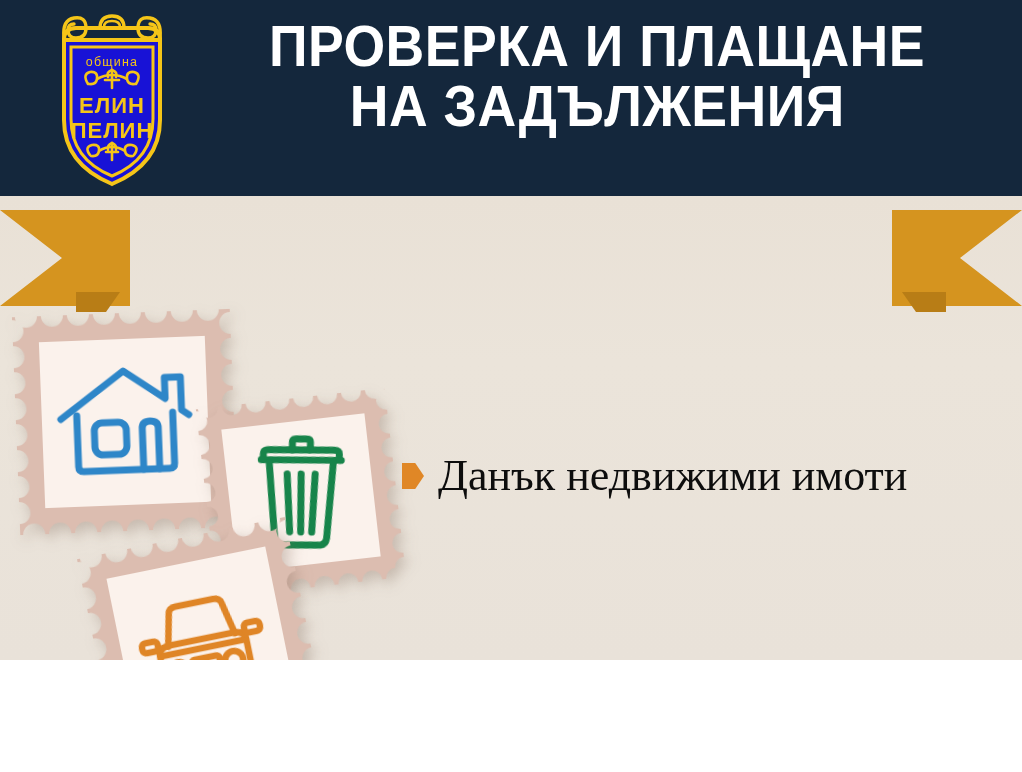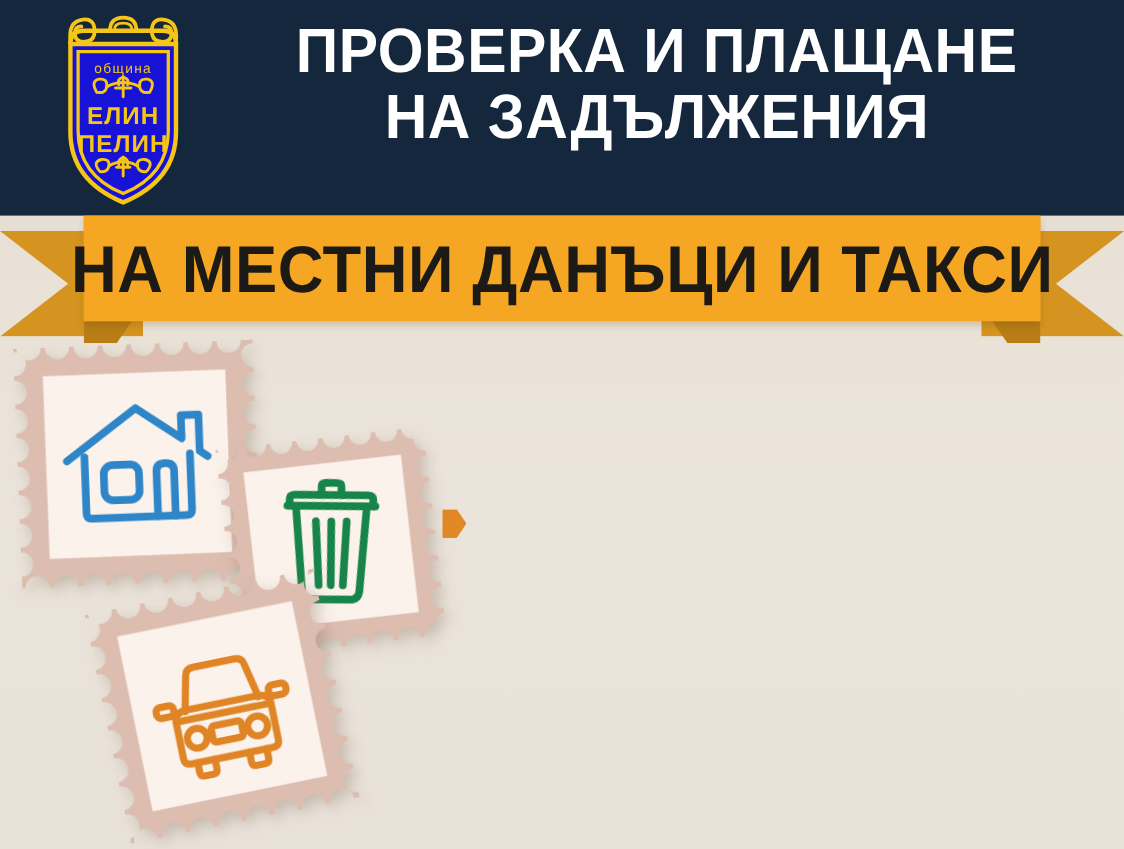--- a/index.html
+++ b/index.html
@@ -8,21 +8,21 @@
     padding: 0;
     background: #ffffff;
   }
   body {
     font-family: "Liberation Sans", sans-serif;
   }
 
   #poster {
     position: relative;
     width: 1022px;
-    height: 772px;
+    height: 660px;
     overflow: hidden;
     background:
       linear-gradient(180deg,
         #cfc6b4 0%,
         #ded5c6 12%,
         #e9e1d6 30%,
         #ebe4da 55%,
         #e9e2d9 100%);
   }
 
@@ -220,23 +220,20 @@
   <div class="header-title">
     <div class="line">ПРОВЕРКА И ПЛАЩАНЕ</div>
     <div class="line">НА ЗАДЪЛЖЕНИЯ</div>
   </div>
 
   <div class="ribbon">
     <div class="ribbon-tail left"></div>
     <div class="ribbon-tail right"></div>
     <div class="ribbon-fold left"></div>
     <div class="ribbon-fold right"></div>
-    <div class="ribbon-main">
-      <span class="ribbon-text">НА МЕСТНИ ДАНЪЦИ И ТАКСИ</span>
-    </div>
   </div>
 
   <div class="stamp" id="stamp-house">
     <svg width="218" height="218" viewBox="0 0 218 218" xmlns="http://www.w3.org/2000/svg">
       <defs>
         <mask id="scallop-mask-1">
           <rect x="0" y="0" width="218" height="218" fill="white"></rect>
           <g fill="black">
             <circle cx="14" cy="0" r="11"></circle>
               <circle cx="40" cy="0" r="11"></circle>
@@ -393,16 +390,17 @@
         <rect x="150" y="96" width="16" height="10" rx="4"></rect>
         <path d="M74 152 L74 161 Q74 165 78 165 L86 165 Q90 165 90 161 L90 152"></path>
         <path d="M122 152 L122 161 Q122 165 126 165 L134 165 Q138 165 138 161 L138 152"></path>
       </g>
     </svg>
   </div>
 
   <div class="bullet-list">
     <div class="bullet-item">
       <span class="bullet-marker"></span>
+      <span class="bullet-label">Данък недвижими имоти</span>
     </div>
   </div>
 
 </div>
 
 </body></html>

